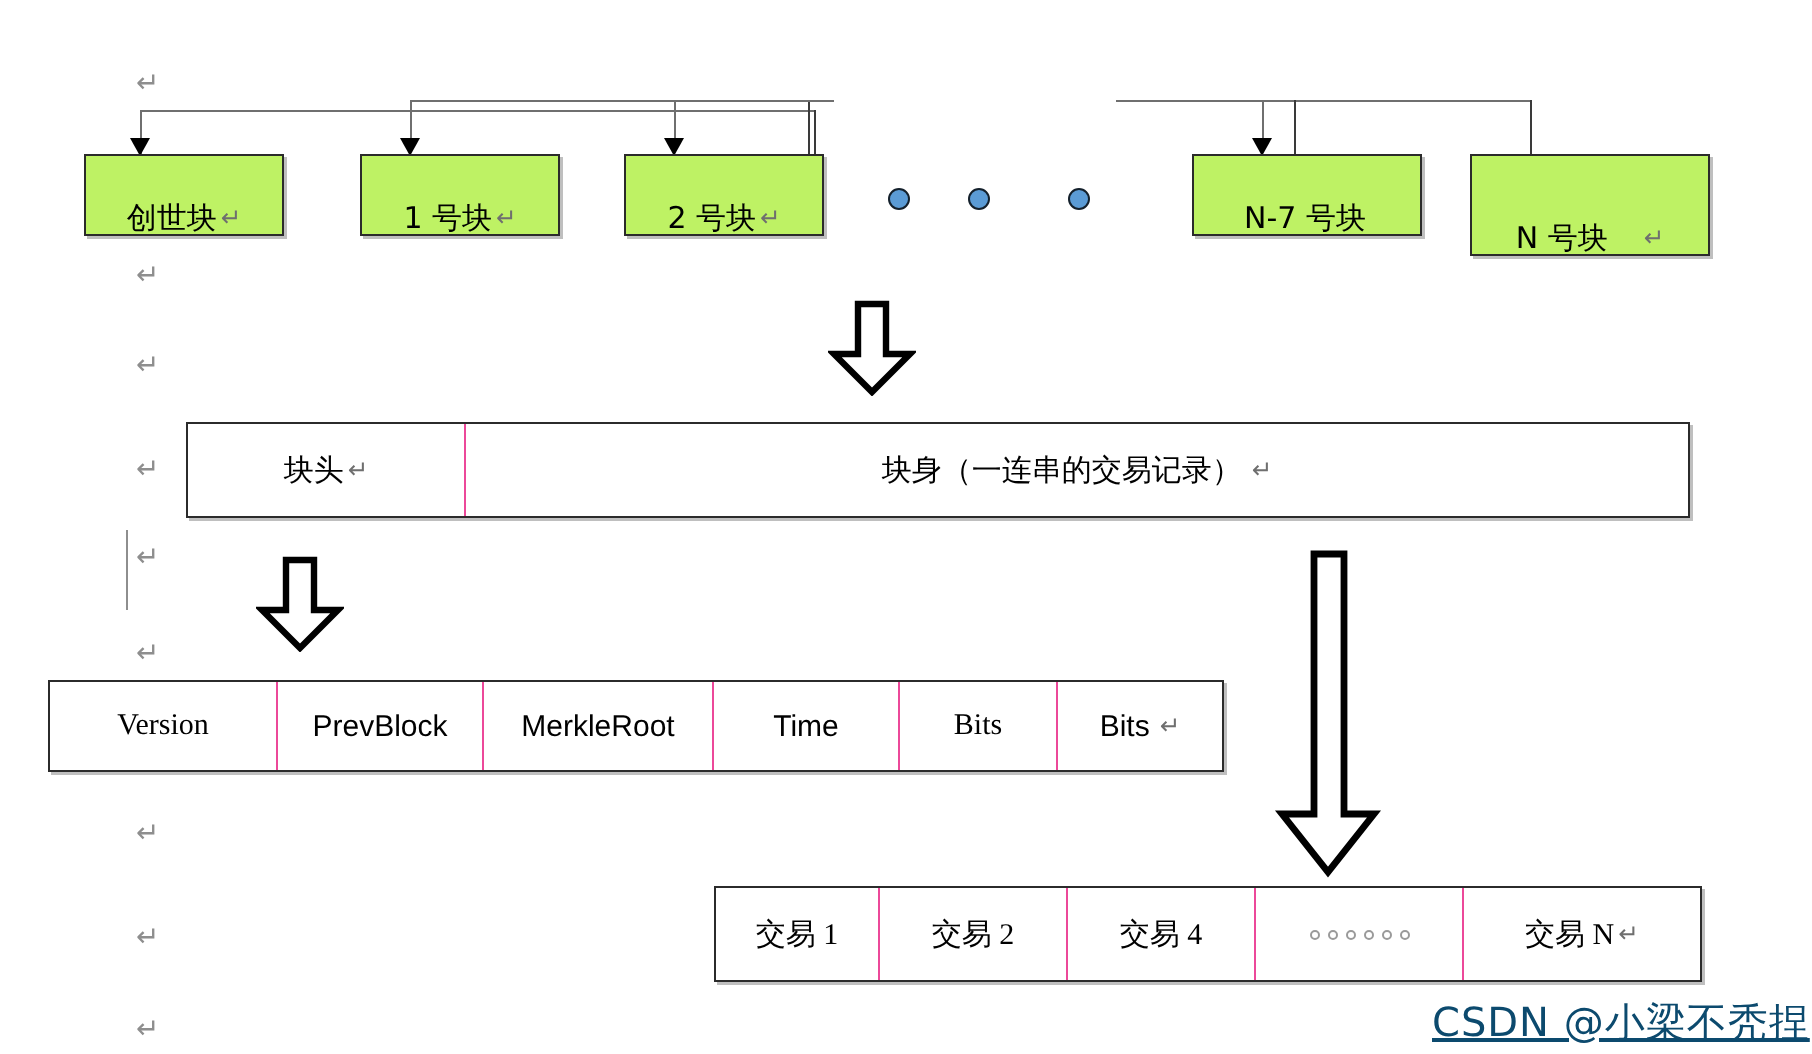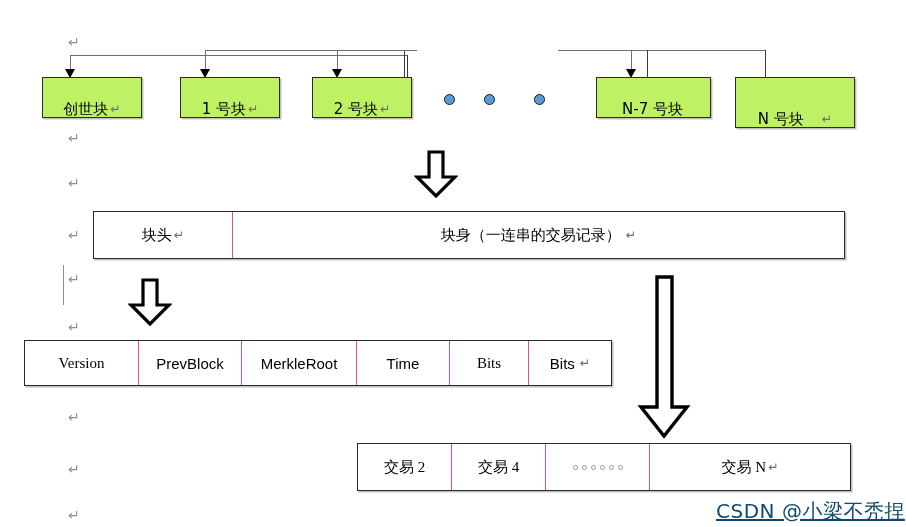--- a/index.html
+++ b/index.html
@@ -245,20 +245,23 @@
     <div class="cell serif" style="width:79px;">
       <span>Bits</span>
     </div>
     <div class="cell sans" style="flex:1;">
       <span>Bits</span>
         <span class="inline-pilcrow" style="margin-left:5px;">↵</span>
     </div>
   </div>
 
   <div class="strip" style="left:357px; top:443px; width:494px; height:48px;">
+    <div class="cell serif" style="width:82px;">
+      <span>交易 1</span>
+    </div>
     <div class="cell serif" style="width:94px;">
       <span>交易 2</span>
     </div>
     <div class="cell serif" style="width:94px;">
       <span>交易 4</span>
     </div>
     <div class="cell" style="width:104px;">
       <span class="minidots">
         <span class="minidot"></span>
           <span class="minidot"></span>

